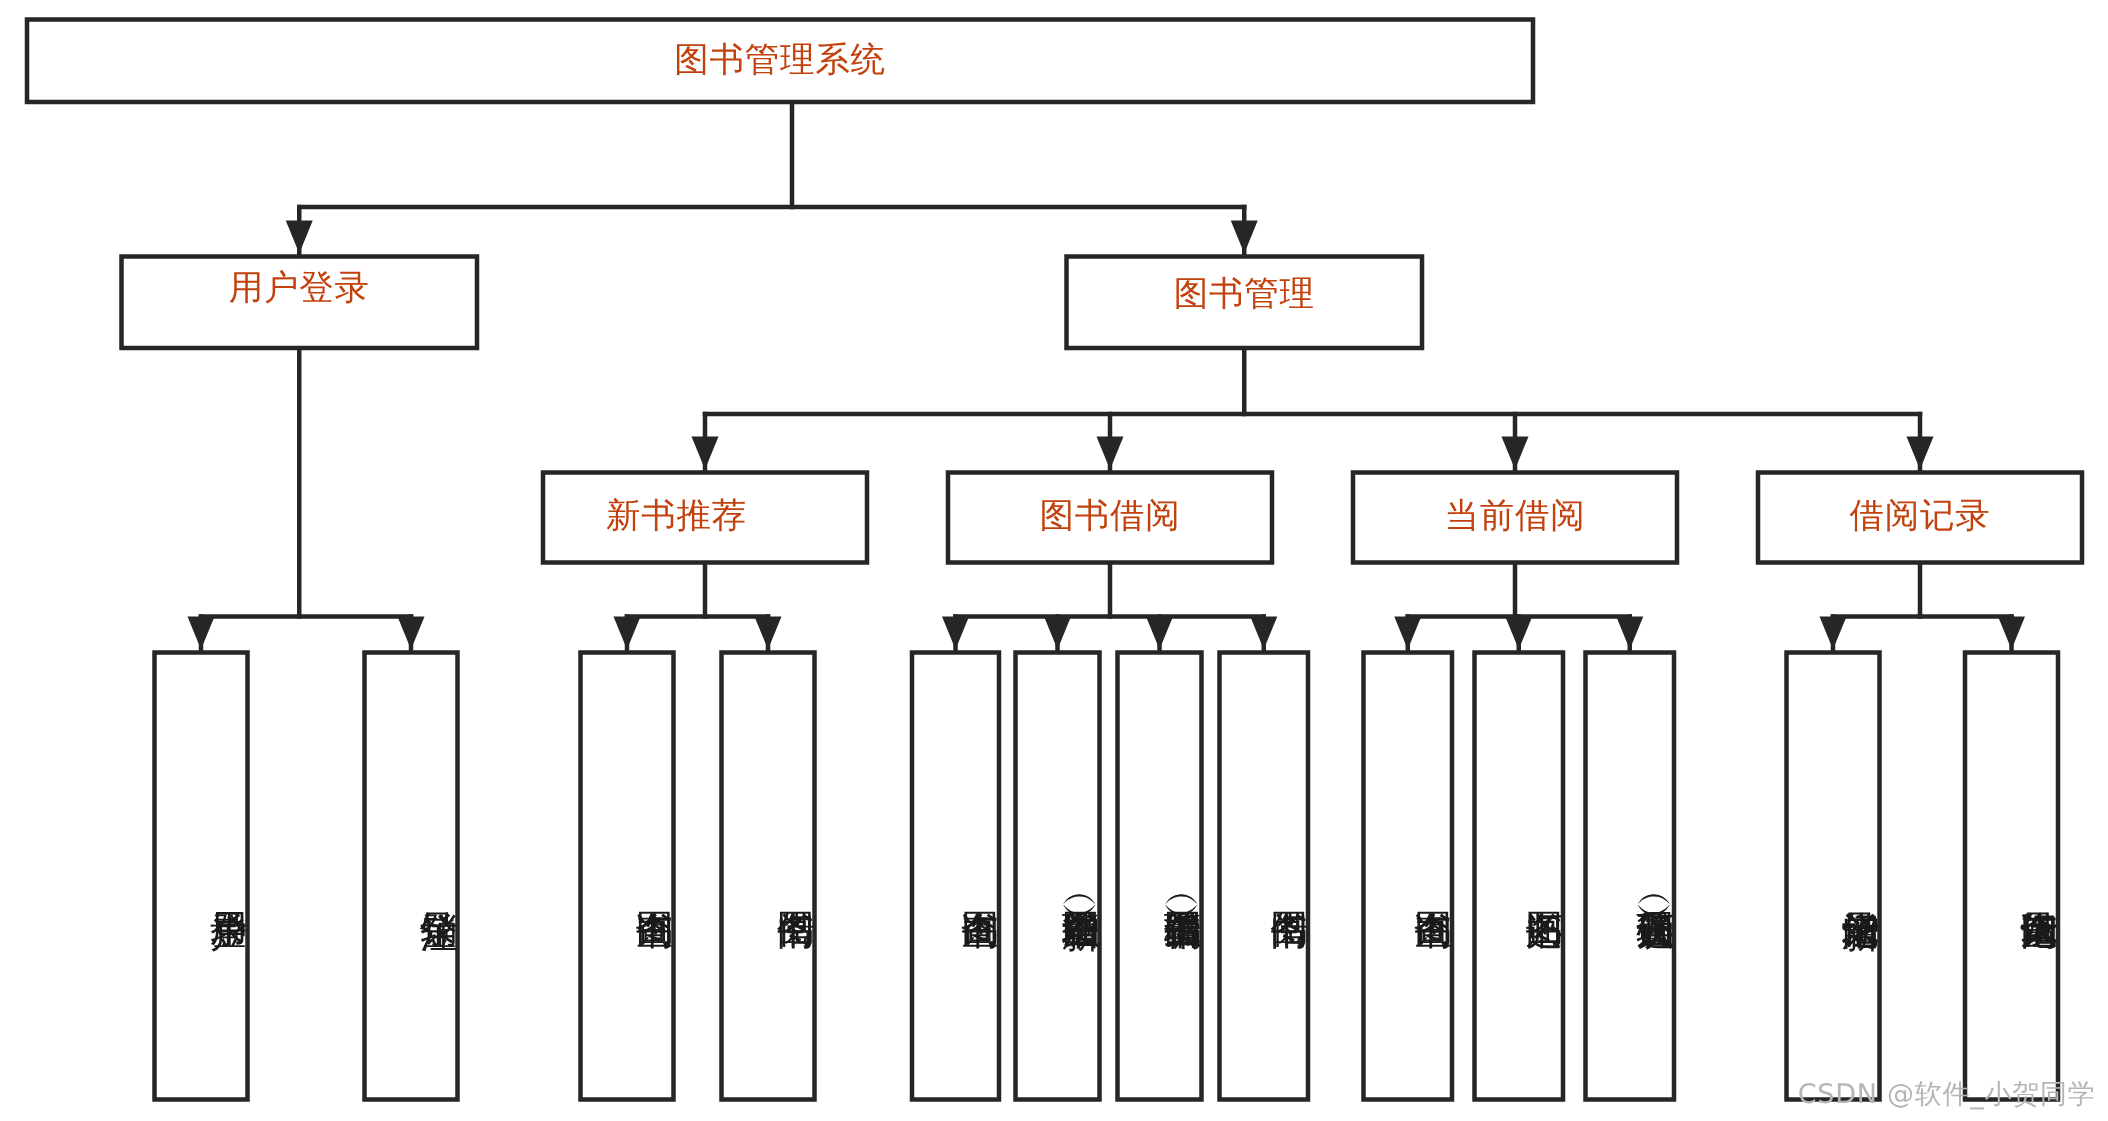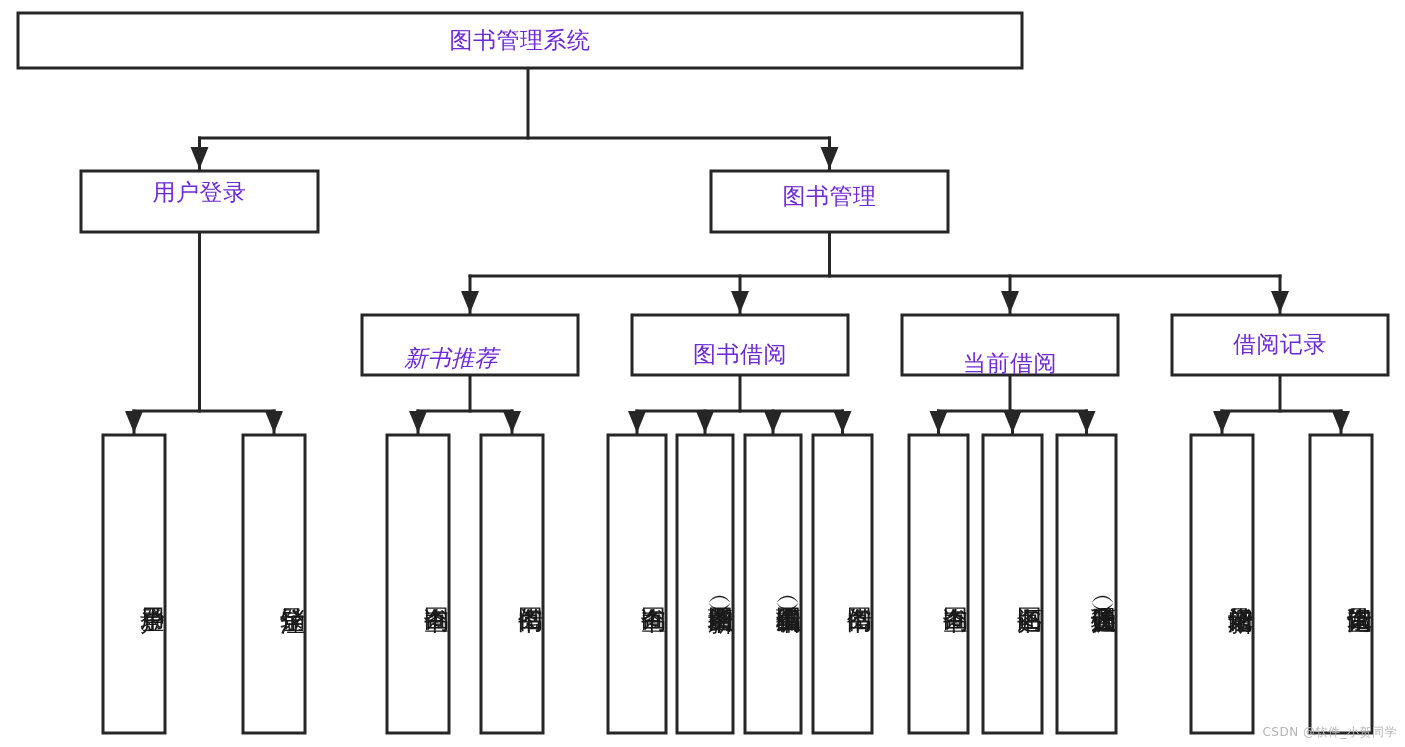--- a/index.html
+++ b/index.html
@@ -45,21 +45,21 @@
   }
   .edge-arrow {
     fill: #262626;
     stroke: none;
   }
   .node-label {
     position: absolute;
     display: flex;
     align-items: center;
     justify-content: center;
-    color: #6d28d9;
+    color: #c2410c;
     font-family: "DejaVu Sans", "Liberation Sans", sans-serif;
     font-size: 23px;
     line-height: 1.1;
     letter-spacing: 0.5px;
     white-space: nowrap;
     pointer-events: none;
   }
   .leaf-label {
     position: absolute;
     display: flex;
@@ -72,21 +72,21 @@
     letter-spacing: 0px;
     writing-mode: vertical-rl;
     text-orientation: upright;
     pointer-events: none;
   }
   .watermark {
     position: absolute;
     right: 8px;
     bottom: 6px;
     color: #b5b5b5;
-    font-size: 12px;
+    font-size: 18px;
     font-family: "DejaVu Sans", "Liberation Sans", sans-serif;
     white-space: nowrap;
     letter-spacing: 0.5px;
   }
 </style>
 </head>
 <body>
 
 <div id="diagram-root">
 
@@ -166,23 +166,23 @@
         <rect x="1057" y="435" width="59" height="298" class="leaf-box"></rect>
         <rect x="1191" y="435" width="62" height="298" class="leaf-box"></rect>
         <rect x="1310" y="435" width="62" height="298" class="leaf-box"></rect>
       </g>
   </svg>
 
   <div id="labels-layer">
       <div class="node-label" style="left: 18px; top: 13px; width: 1004px; height: 55px;">图书管理系统</div>
       <div class="node-label" style="left: 81px; top: 171px; width: 237px; height: 44px;">用户登录</div>
       <div class="node-label" style="left: 711px; top: 171px; width: 237px; height: 51px;">图书管理</div>
-      <div class="node-label" style="left: 362px; top: 329px; width: 178px; height: 60px; font-style: italic;">新书推荐</div>
-      <div class="node-label" style="left: 632px; top: 315px; width: 216px; height: 60px; margin-top: 10px;">图书借阅</div>
-      <div class="node-label" style="left: 902px; top: 334px; width: 216px; height: 60px;">当前借阅</div>
+      <div class="node-label" style="left: 362px; top: 315px; width: 178px; height: 60px;">新书推荐</div>
+      <div class="node-label" style="left: 632px; top: 315px; width: 216px; height: 60px;">图书借阅</div>
+      <div class="node-label" style="left: 902px; top: 315px; width: 216px; height: 60px;">当前借阅</div>
       <div class="node-label" style="left: 1172px; top: 315px; width: 216px; height: 60px;">借阅记录</div>
       <div class="leaf-label" style="left: 103px; top: 449px; width: 62px; height: 278px;">用户登录</div>
       <div class="leaf-label" style="left: 243px; top: 449px; width: 62px; height: 278px;">注销登录</div>
       <div class="leaf-label" style="left: 387px; top: 449px; width: 62px; height: 278px;">查询图书</div>
       <div class="leaf-label" style="left: 481px; top: 449px; width: 62px; height: 278px;">借阅图书</div>
       <div class="leaf-label" style="left: 608px; top: 449px; width: 58px; height: 278px;">查询图书</div>
       <div class="leaf-label" style="left: 677px; top: 449px; width: 56px; height: 278px;">新增图书（管理员）</div>
       <div class="leaf-label" style="left: 745px; top: 449px; width: 56px; height: 278px;">编辑图书（管理员）</div>
       <div class="leaf-label" style="left: 813px; top: 449px; width: 59px; height: 278px;">借阅图书</div>
       <div class="leaf-label" style="left: 909px; top: 449px; width: 59px; height: 278px;">查询图书</div>

